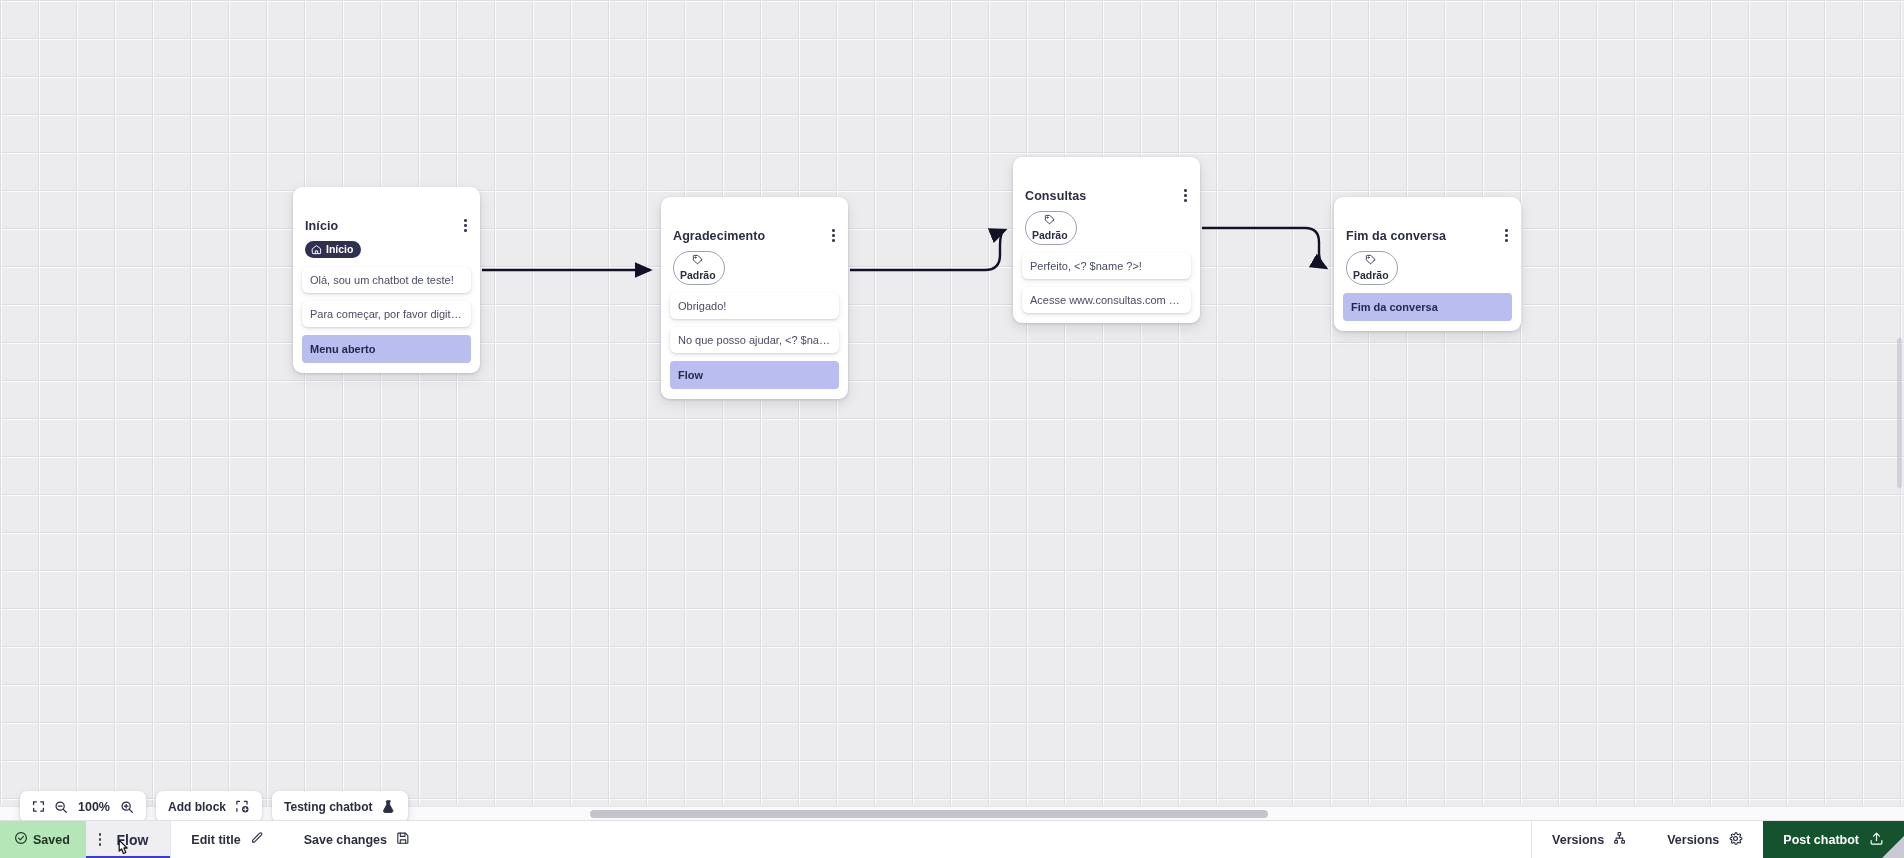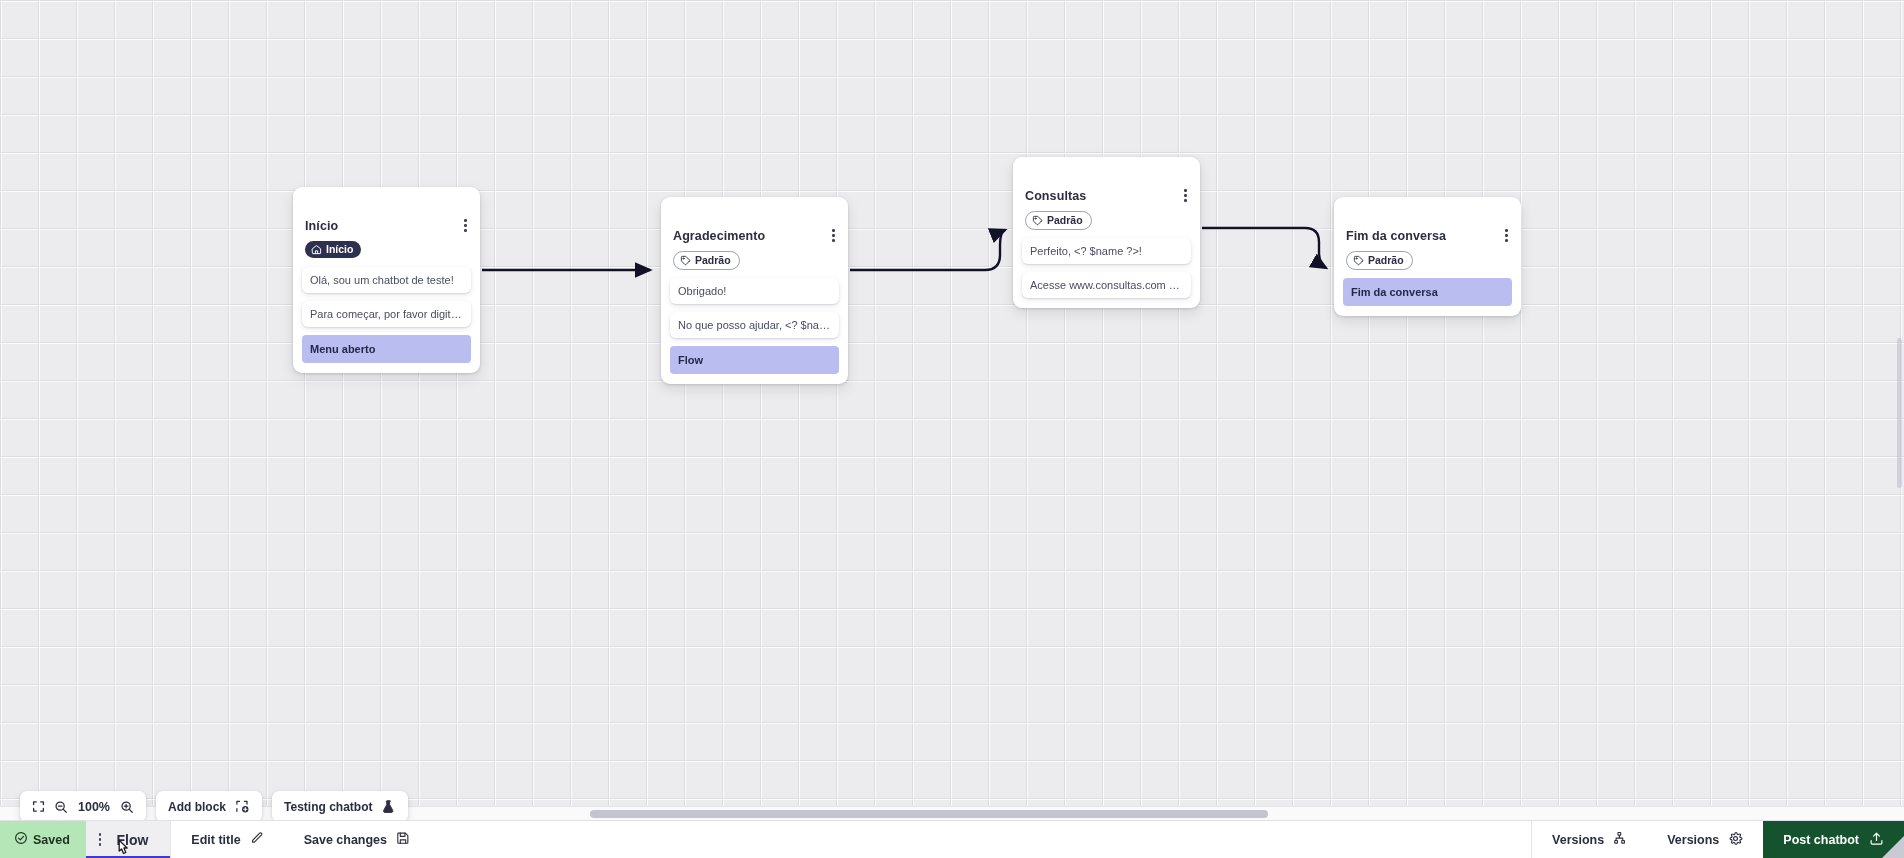--- a/index.html
+++ b/index.html
@@ -99,20 +99,21 @@
     line-height: 12px;
   }
   .badge.start {
     background: #2e3050;
     color: #ffffff;
   }
   .badge.default {
     background: #ffffff;
     color: #2b2d42;
     border: 1px solid #9ea0b4;
+    flex-direction: column;
   }
   .badge svg { display: block; }
 
   .msg {
     margin-top: 8px;
     background: #ffffff;
     border-radius: 6px;
     box-shadow: 0 1px 2px rgba(16,18,40,0.13), 0 2px 6px rgba(16,18,40,0.08);
     padding: 6px 8px;
     font-size: 11px;

